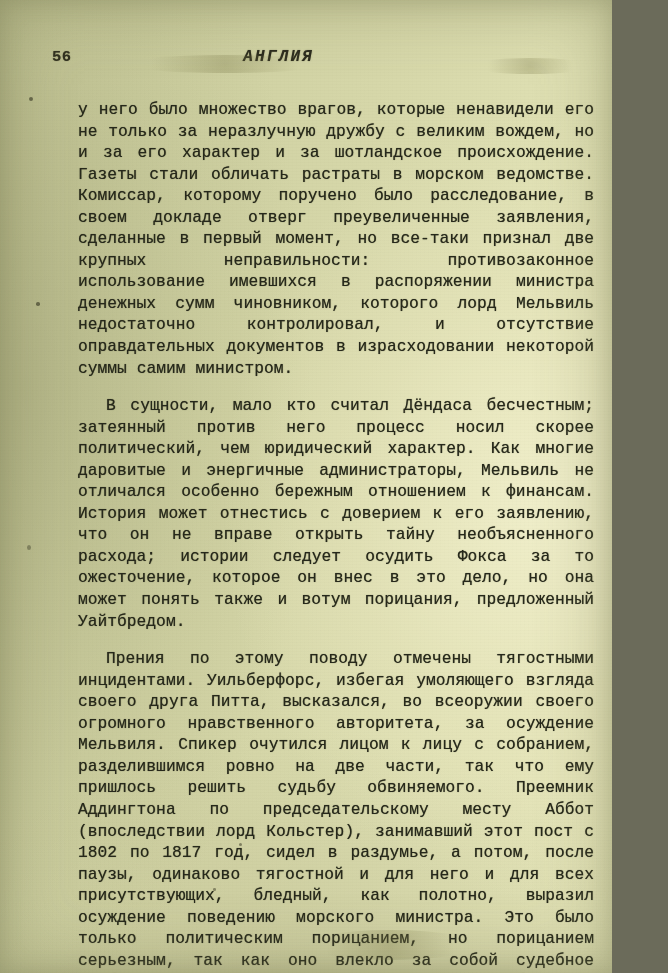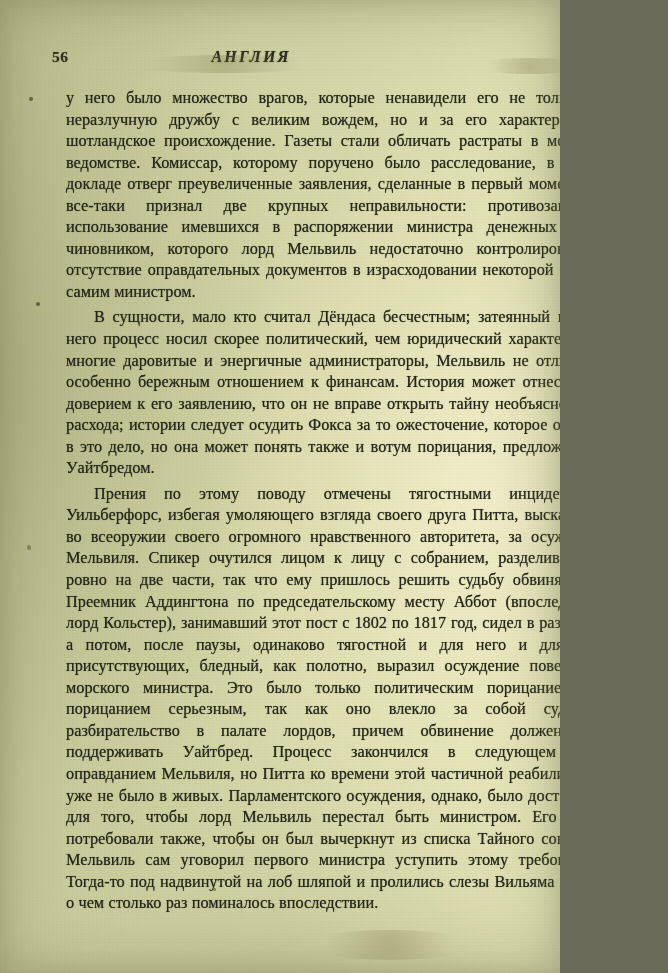--- a/index.html
+++ b/index.html
@@ -2,29 +2,29 @@
 <html><head>
 <meta charset="utf-8">
 <style>
   html, body {
     margin: 0;
     padding: 0;
     background: #6b6b5a;
   }
   .page {
     position: relative;
-    width: 560px;
+    width: 612px;
     height: 973px;
     overflow: hidden;
     background:
       radial-gradient(ellipse 70% 55% at 88% 52%, rgba(242,240,205,0.85) 0%, rgba(238,235,196,0.35) 42%, rgba(0,0,0,0) 74%),
       radial-gradient(ellipse 60% 80% at 4% 40%, rgba(150,152,108,0.42) 0%, rgba(160,161,116,0.16) 48%, rgba(0,0,0,0) 78%),
       radial-gradient(ellipse 90% 40% at 50% 103%, rgba(176,176,132,0.38) 0%, rgba(0,0,0,0) 70%),
       linear-gradient(100deg, #c3c596 0%, #cdcfa0 22%, #d6d7a9 50%, #dedfb2 72%, #e6e6ba 100%);
-    font-family: Liberation Serif, serif;
+    font-family: Liberation Mono, monospace;
     color: #23241a;
   }
 
   
   .grain {
     position: absolute;
     inset: 0;
     pointer-events: none;
     opacity: 0.28;
     background-image:
@@ -68,21 +68,21 @@
   }
 
   
   .textblock {
     position: absolute;
     left: 62px;
     top: 84px;
     width: 548px;
   }
   p.para {
-    margin: 4px;
+    margin: 16px;
     text-indent: 28px;
     font-size: 16.2px;
     line-height: 21.55px;
     text-align: justify;
     text-align-last: left;
     word-spacing: 0.2px;
     letter-spacing: 0.05px;
     color: #282a1c;
     text-shadow:
       0 0 0.9px rgba(42,44,26,0.55),

